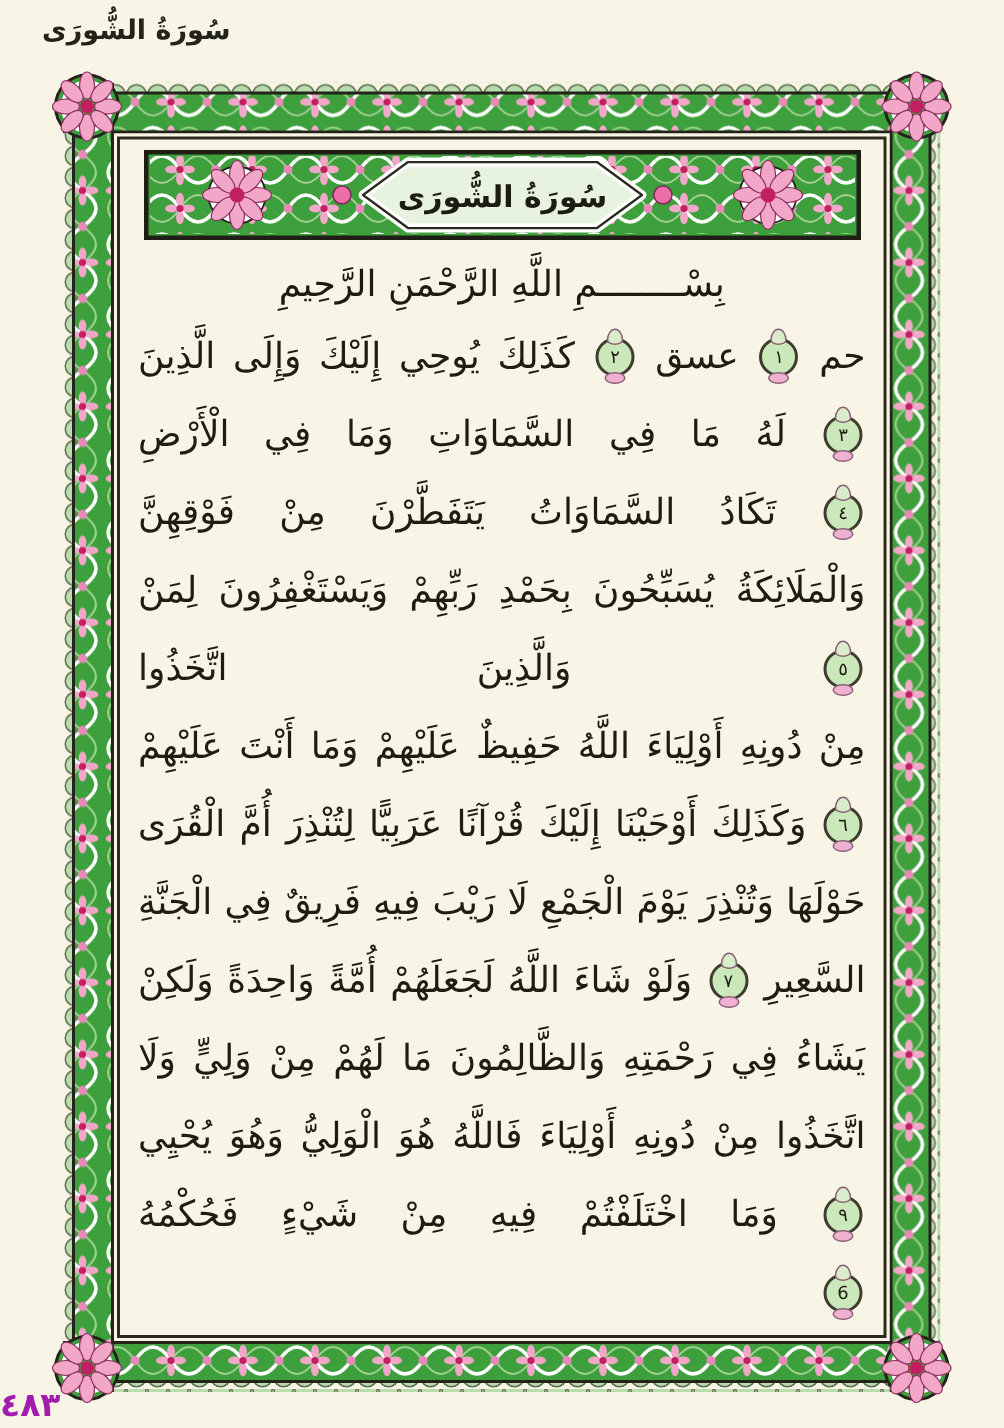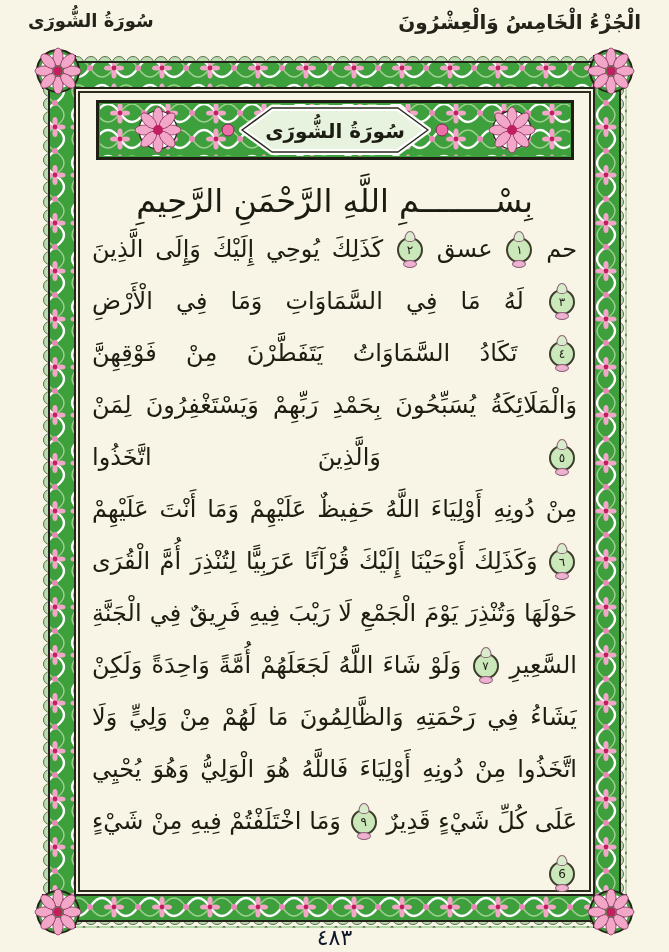--- a/index.html
+++ b/index.html
@@ -13,44 +13,43 @@
   .band-top{left:0;top:0;}
   .band-bottom{left:0;bottom:0;}
   .band-left{left:0;top:0;}
   .band-right{right:0;top:0;}
   .corner{position:absolute;}
   .c-tl{left:-9px;top:-9px;} .c-tr{right:-9px;top:-9px;}
   .c-bl{left:-9px;bottom:-9px;} .c-br{right:-9px;bottom:-9px;}
   .inner-frame{position:absolute;left:36px;top:36px;right:36px;bottom:36px;
                border:2px solid #2c2c1c;background:#f8f5e7;}
   .banner{display:block;margin:7px auto 0;}
-  .basmala{text-align:center;font-size:32px;margin-top:21px;height:40px;line-height:40px;
+  .basmala{text-align:center;font-size:24px;margin-top:9px;height:40px;line-height:40px;
            direction:rtl;color:#1b1b10;}
   .qlines{direction:rtl;padding:2px 12px 0;}
   .qline{height:52px;line-height:52px;font-size:24px;text-align:justify;text-align-last:justify;
          overflow:hidden;white-space:normal;color:#1d1d12;}
   .qt{}
   .vm{display:inline-flex;align-items:center;justify-content:center;width:26px;height:26px;
       border-radius:50%;background:#cbe8bb;border:2px solid #3d3d2c;box-sizing:border-box;
       vertical-align:middle;position:relative;margin:0 2px;}
   .vm::before{content:"";position:absolute;top:-8px;left:50%;transform:translateX(-50%);
       width:9px;height:9px;background:#d9eccb;border:1px solid #8c5f78;
       border-radius:50% 50% 50% 50% / 70% 70% 30% 30%;}
   .vm::after{content:"";position:absolute;bottom:-7px;left:50%;transform:translateX(-50%);
       width:12px;height:6px;background:#eeb2d0;border:1px solid #8c5f78;border-radius:50%;}
   .vnum{font-size:12px;line-height:1;color:#1d1d12;}
-  .pagenum{position:absolute;left:0;right:0;bottom:2px;text-align:center;font-size:22px;
-           font-weight:normal;color:#0f172a;}
+  .pagenum{position:absolute;left:0;right:0;bottom:2px;font-size:22px;
+           font-weight:bold;color:#a21caf;}
 </style>
 </head>
 <body>
 
 <div class="page">
 
-  <div class="hdr hdr-right">الْجُزْءُ الْخَامِسُ وَالْعِشْرُونَ</div>
   <div class="hdr hdr-left">سُورَةُ الشُّورَى</div>
 
   <div class="frame">
 
     <svg class="band band-top" width="585" height="34">
       <defs>
         <pattern id="sct" width="14" height="8" patternUnits="userSpaceOnUse">
           <circle cx="7" cy="8" r="6.5" fill="#b9dcae" stroke="#5d6b4e" stroke-width="1"></circle>
         </pattern>
         <pattern id="vnt" width="48" height="26" patternUnits="userSpaceOnUse">
@@ -245,21 +244,21 @@
           <div class="qline"><span class="qt">مِنْ دُونِهِ أَوْلِيَاءَ اللَّهُ حَفِيظٌ عَلَيْهِمْ وَمَا أَنْتَ عَلَيْهِمْ بِوَكِيلٍ</span> </div>
           <div class="qline"><span class="vm">
               <span class="vnum">٦</span>
             </span> <span class="qt">وَكَذَلِكَ أَوْحَيْنَا إِلَيْكَ قُرْآنًا عَرَبِيًّا لِتُنْذِرَ أُمَّ الْقُرَى وَمَنْ</span> </div>
           <div class="qline"><span class="qt">حَوْلَهَا وَتُنْذِرَ يَوْمَ الْجَمْعِ لَا رَيْبَ فِيهِ فَرِيقٌ فِي الْجَنَّةِ وَفَرِيقٌ فِي</span> </div>
           <div class="qline"><span class="qt">السَّعِيرِ</span> <span class="vm">
               <span class="vnum">٧</span>
             </span> <span class="qt">وَلَوْ شَاءَ اللَّهُ لَجَعَلَهُمْ أُمَّةً وَاحِدَةً وَلَكِنْ يُدْخِلُ مَنْ</span> </div>
           <div class="qline"><span class="qt">يَشَاءُ فِي رَحْمَتِهِ وَالظَّالِمُونَ مَا لَهُمْ مِنْ وَلِيٍّ وَلَا نَصِيرٍ</span>   </div>
           <div class="qline"><span class="qt">اتَّخَذُوا مِنْ دُونِهِ أَوْلِيَاءَ فَاللَّهُ هُوَ الْوَلِيُّ وَهُوَ يُحْيِي الْمَوْتَى وَهُوَ</span> </div>
-          <div class="qline"><span class="qt">عَلَى كُلِّ شَيْءٍ قَدِيرٌ</span> <span class="vm">
+          <div class="qline"> <span class="vm">
               <span class="vnum">٩</span>
             </span> <span class="qt">وَمَا اخْتَلَفْتُمْ فِيهِ مِنْ شَيْءٍ فَحُكْمُهُ</span> </div>
           <div class="qline"> <span class="vm">
               <span class="vnum">6</span>
             </span> </div>
         </div>
 
     </div>
   </div>
 

